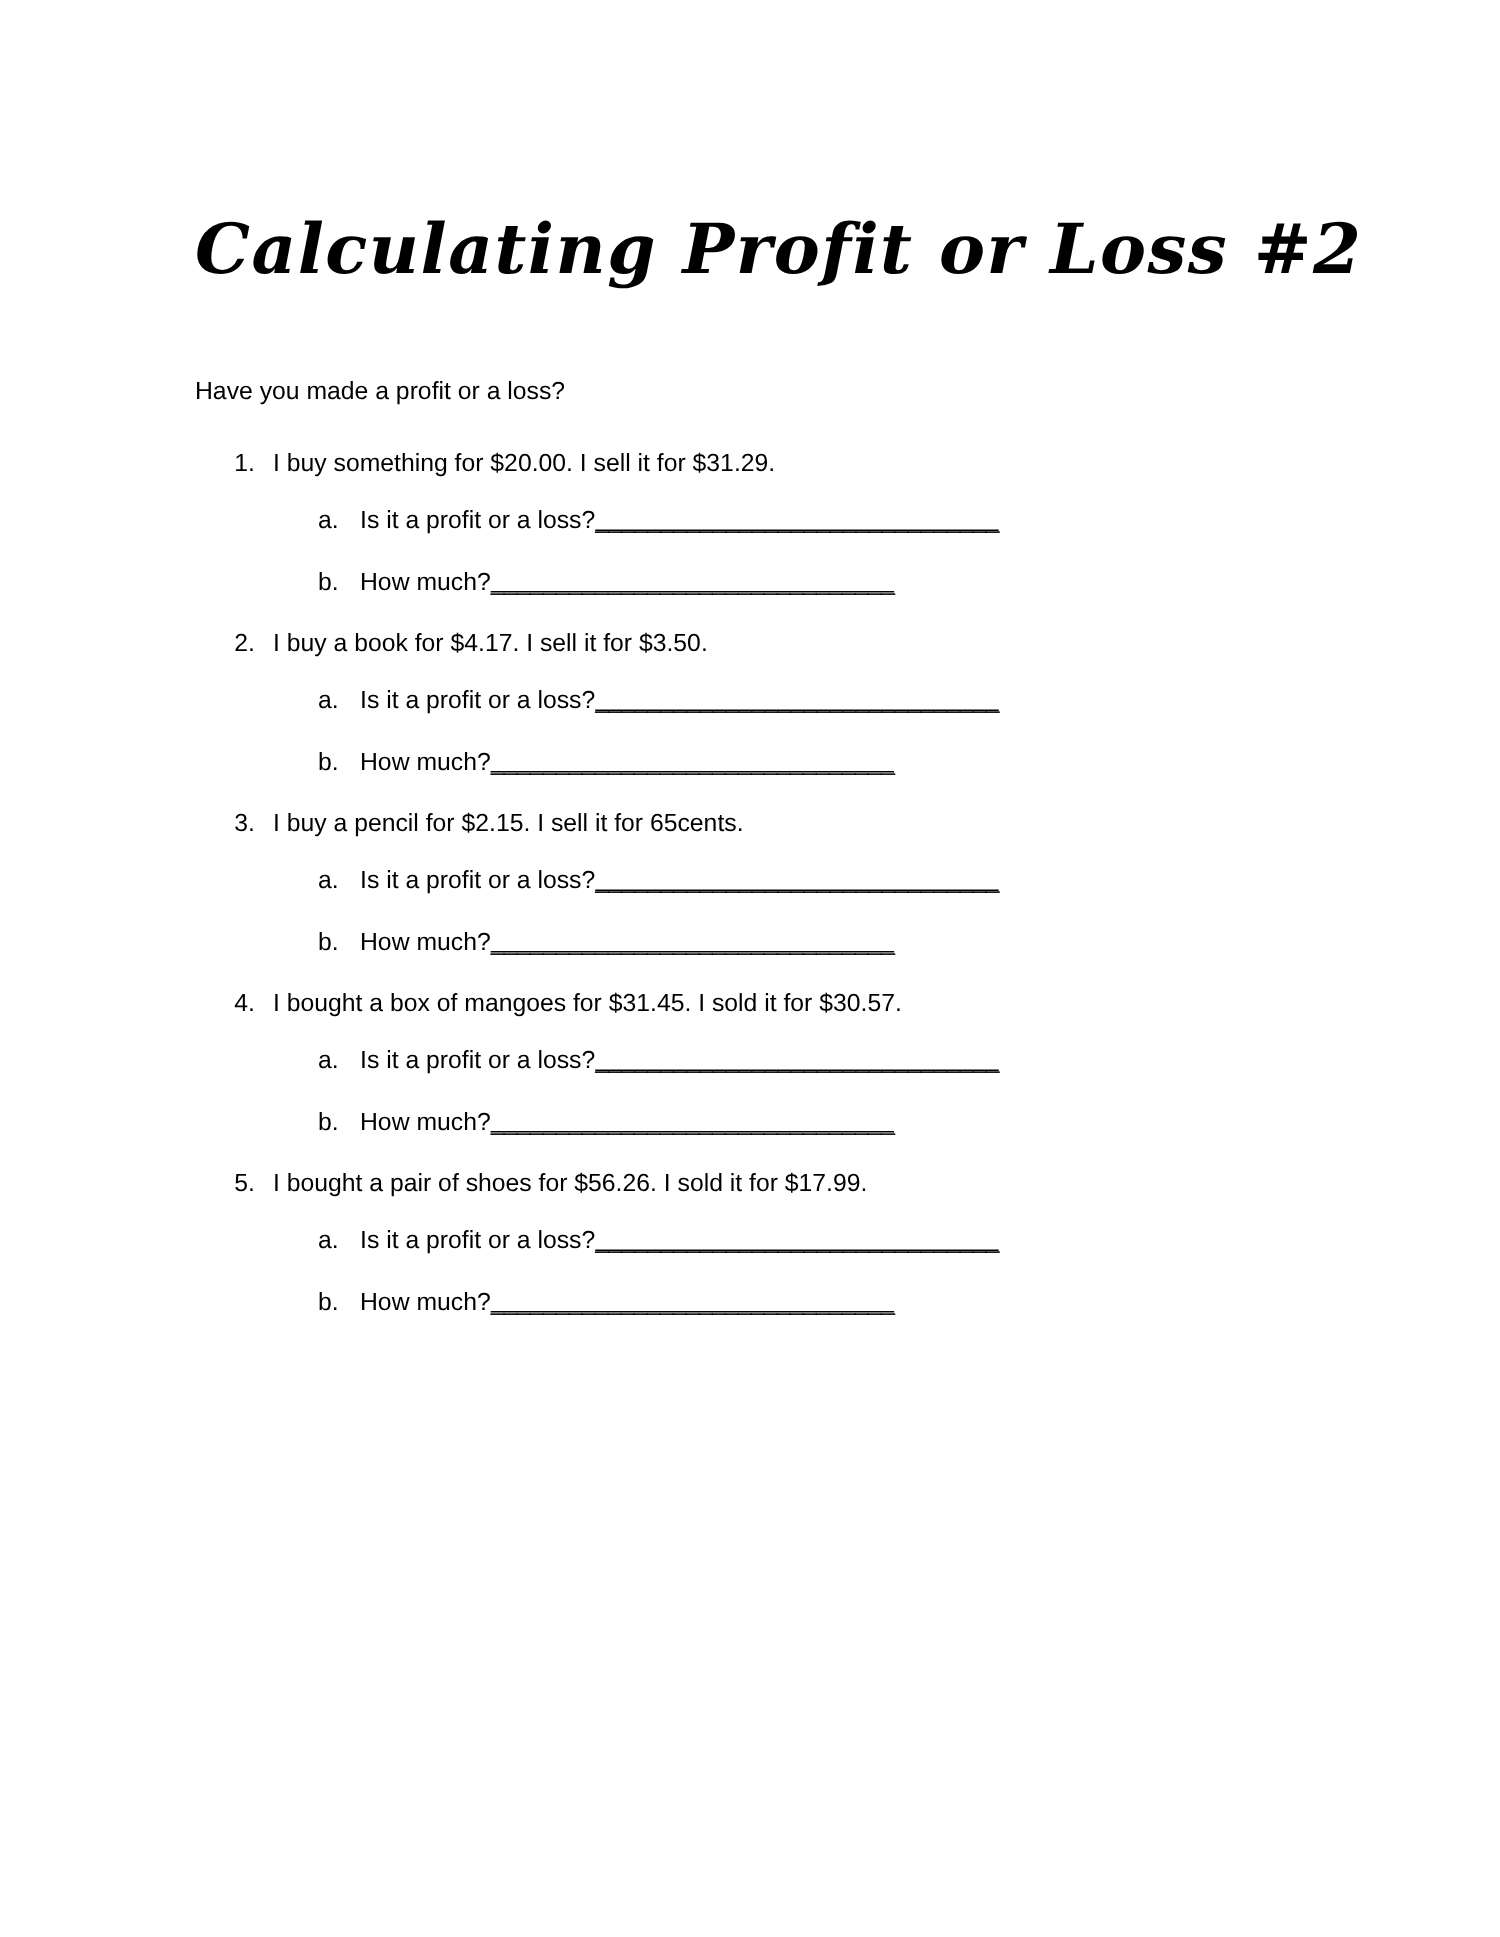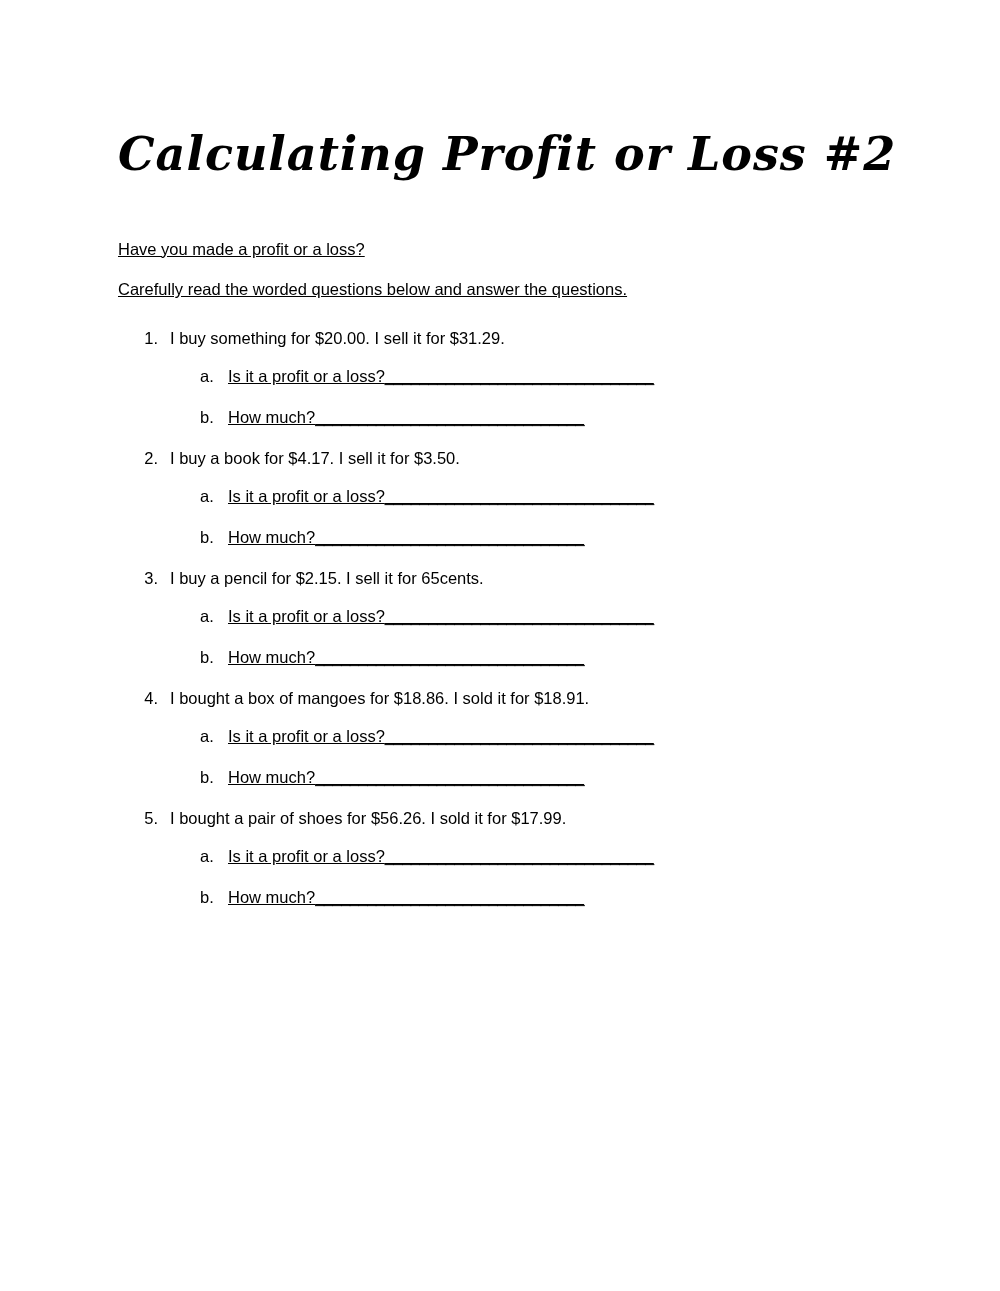--- a/index.html
+++ b/index.html
@@ -12,21 +12,21 @@
     background: #ffffff;
     font-family: "Liberation Sans", sans-serif;
     color: #000000;
     overflow: hidden;
   }
   .page {
     position: relative;
     width: 1000px;
     height: 1291px;
     box-sizing: border-box;
-    padding: 0;
+    padding: 12px;
   }
   .title {
     font-family: "DejaVu Serif", serif;
     font-weight: bold;
     font-style: italic;
     font-size: 46px;
     letter-spacing: 1px;
     text-align: left;
     margin: 0;
     padding: 128px 0 0 118px;
@@ -34,21 +34,20 @@
     white-space: nowrap;
   }
   .intro {
     padding-left: 118px;
     padding-top: 58px;
   }
   .intro p {
     margin: 0 0 19px 0;
     font-size: 16.5px;
     line-height: 1.3;
-    text-decoration: underline;
   }
   .questions {
     margin-top: 28px;
     padding-left: 140px;
   }
   .q-item {
     margin-bottom: 4px;
   }
   .q-line {
     display: flex;
@@ -76,37 +75,35 @@
     margin-bottom: 22px;
   }
   .sub-letter {
     width: 28px;
     flex: 0 0 28px;
     text-align: left;
     box-sizing: border-box;
   }
   .sub-text {
     white-space: pre;
-    text-decoration: underline;
   }
   .blank {
     letter-spacing: -0.5px;
     text-decoration: underline;
   }
 </style>
 </head>
 <body>
 
 <div class="page">
 
   <h1 class="title">Calculating Profit or Loss #2</h1>
 
   <div class="intro">
     <p>Have you made a profit or a loss?</p>
-    <p>Carefully read the worded questions below and answer the questions.</p>
   </div>
 
   <div class="questions">
 
     <div class="q-item">
       <div class="q-line">
         <span class="q-num">1.</span>
         <span class="q-text">I buy something for $20.00. I sell it for $31.29.</span>
       </div>
       <div class="sub-list">
@@ -157,21 +154,21 @@
           <span class="sub-letter">b.</span>
           <span class="sub-text">How much?</span>
           <span class="blank">_______________________________</span>
         </div>
       </div>
     </div>
 
     <div class="q-item">
       <div class="q-line">
         <span class="q-num">4.</span>
-        <span class="q-text">I bought a box of mangoes for $18.86. I sold it for $18.91.</span>
+        <span class="q-text">I bought a box of mangoes for $31.45. I sold it for $30.57.</span>
       </div>
       <div class="sub-list">
         <div class="sub-line">
           <span class="sub-letter">a.</span>
           <span class="sub-text">Is it a profit or a loss?</span>
           <span class="blank">_______________________________</span>
         </div>
         <div class="sub-line">
           <span class="sub-letter">b.</span>
           <span class="sub-text">How much?</span>

